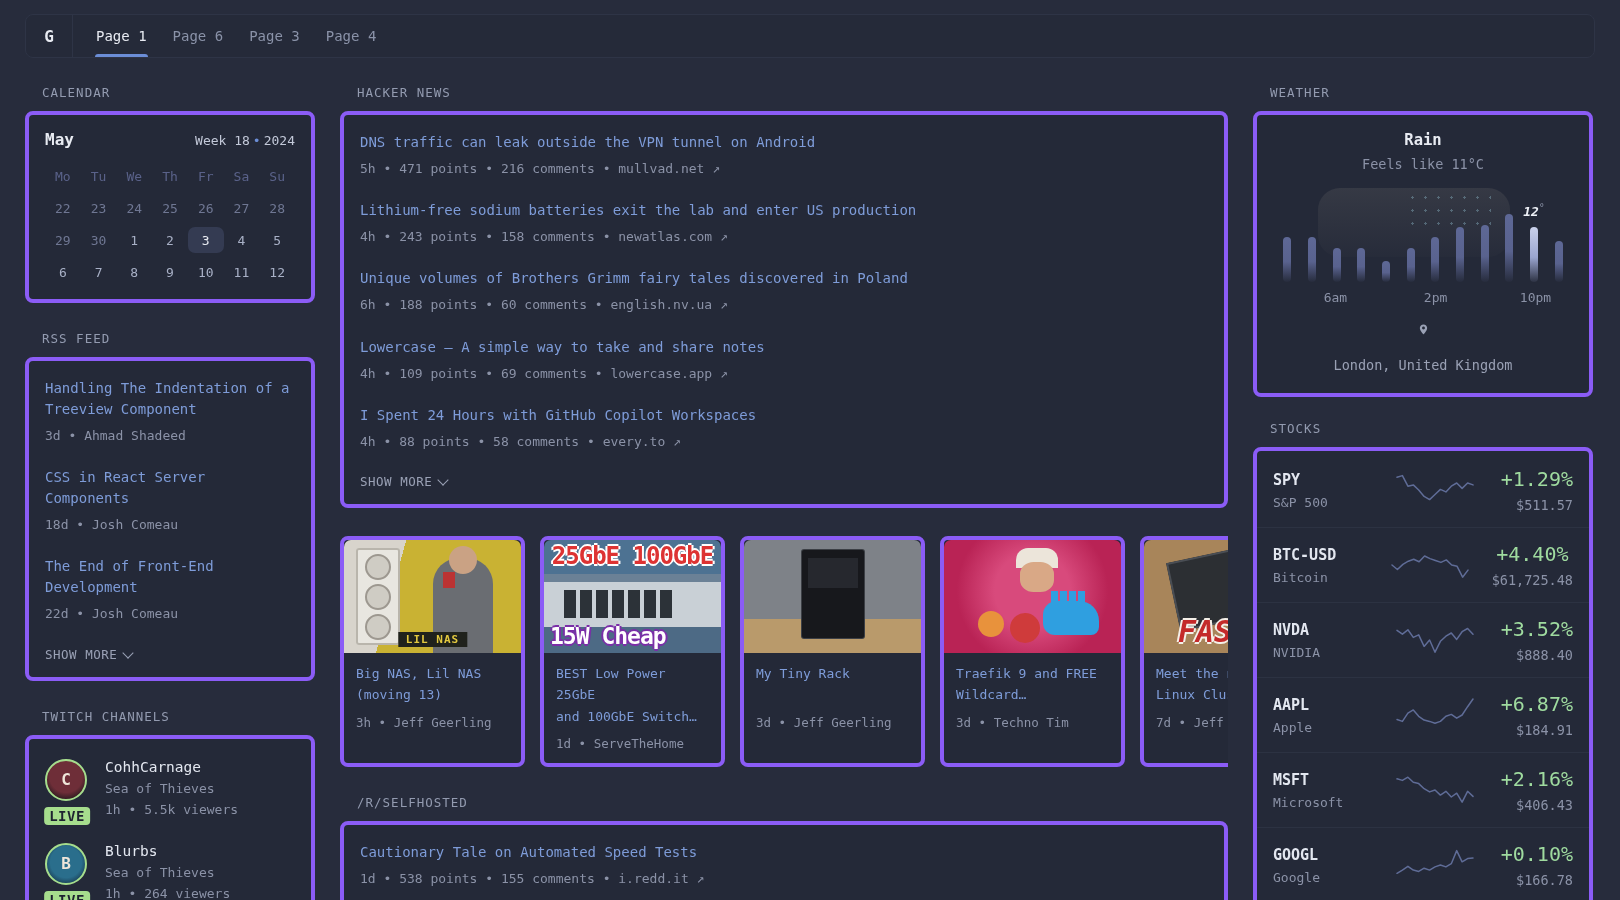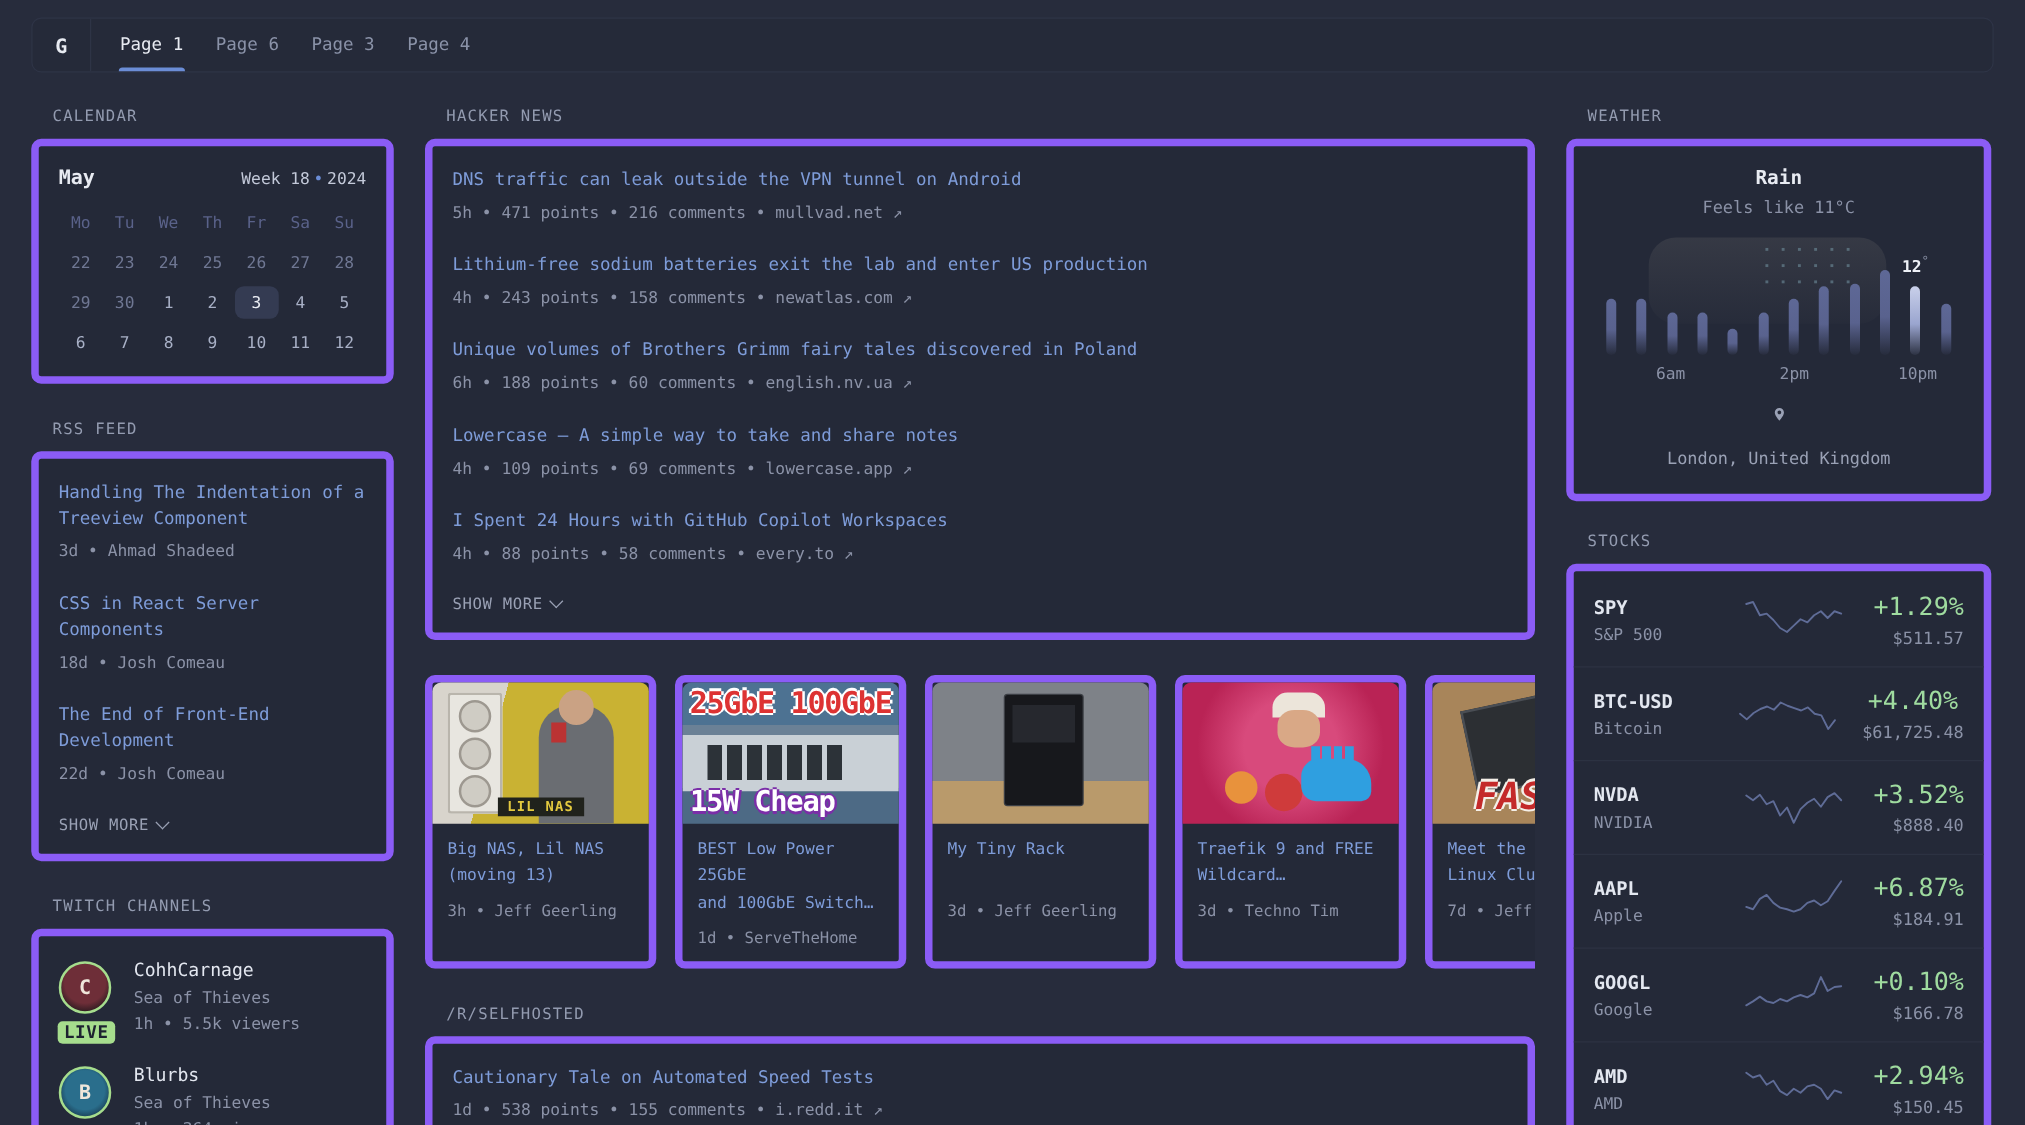--- a/index.html
+++ b/index.html
@@ -5,21 +5,21 @@
   * { margin:0; padding:0; box-sizing:border-box; }
   html,body { width:1620px; height:900px; overflow:hidden; }
   body {
     background:#272c3c;
     font-family:"DejaVu Sans Mono", monospace;
     color:#d5d9e4;
     font-size:14px;
   }
   .card {
     background:#242938;
-    border:6px solid #8b5cf6;
+    border:4px solid #8b5cf6;
     border-radius:8px;
   }
 
   
   .nav {
     margin:14px 25px 0 25px; height:44px;
     display:flex; align-items:stretch;
     background:#252a39; border:1px solid #2e3446; border-radius:8px;
   }
   .nav-logo {
@@ -141,21 +141,21 @@
   .th5 { background:linear-gradient(180deg,#a8855a 0 100%); }
   .th5 .board { position:absolute; left:28px; top:10px; width:120px; height:70px; background:#2c2f33; transform:rotate(-12deg);
     box-shadow:inset 0 0 0 2px #4a4e54; }
   .th5 .fas { position:absolute; left:34px; bottom:4px; color:#c42a2a; font-weight:bold; font-size:30px;
     text-shadow:-2px 0 #f4efe8,2px 0 #f4efe8,0 -2px #f4efe8,0 2px #f4efe8; font-style:italic; }
 
   
   .weather { padding:16px 16px 20px 16px; }
   .w-cond { text-align:center; color:#e8ebf2; font-size:15.5px; font-weight:bold; }
   .w-feels { text-align:center; color:#8b92a7; font-size:13.5px; margin-top:7px; }
-  .w-chart { position:relative; height:88px; margin-top:22px; }
+  .w-chart { position:relative; height:88px; margin-top:22px;font-style:italic; }
   .w-cloud { position:absolute; left:15%; width:64%; top:-6px; height:78%;
     background:linear-gradient(180deg,rgba(210,200,180,0.10),rgba(210,200,180,0.015)); border-radius:22px; }
   .w-rain { position:absolute; left:46%; width:44%; top:4%; height:62%;
     background-image:radial-gradient(rgba(130,170,185,0.45) 1.2px, transparent 1.4px);
     background-size:13px 13px; }
   .w-bars { position:absolute; inset:0; display:flex; align-items:flex-end; justify-content:space-between; padding:0 2px; }
   .wcol { position:relative; width:8.3%; height:100%; display:flex; align-items:flex-end; justify-content:center; }
   .wbar { width:8px; border-radius:4px;
     background:linear-gradient(180deg,#5e6896 0%,#59628e 55%,rgba(89,98,142,0.05) 100%); }
   .wbar.now { background:linear-gradient(180deg,#c9d0ea 0%,#9aa5cf 55%,rgba(154,165,207,0.08) 100%); }
@@ -534,20 +534,33 @@
           </div>
           <div class="s-spark"><svg width="78" height="36" viewBox="0 0 78 36">
                 <polyline points="1.0,22.5 6.4,24.4 11.9,16.1 17.3,12.9 22.7,19.3 28.1,23.1 33.6,24.4 39.0,26.3 44.4,24.4 49.9,19.3 55.3,17.4 60.7,21.2 66.1,18.0 71.6,9.7 77.0,2.0" fill="none" stroke="#5f6c97" stroke-width="1.5" stroke-linejoin="round" stroke-linecap="round"></polyline>
               </svg></div>
           <div class="s-right">
             <div class="s-chg up">+6.87%</div>
             <div class="s-price">$184.91</div>
           </div>
         </div>
 
+        <div class="stock-row">
+          <div class="s-left">
+            <div class="s-sym">MSFT</div>
+            <div class="s-name">Microsoft</div>
+          </div>
+          <div class="s-spark"><svg width="78" height="36" viewBox="0 0 78 36">
+                <polyline points="1.0,6.8 6.4,8.4 11.9,5.2 17.3,10.3 22.7,11.6 28.1,16.7 33.6,19.9 39.0,18.0 44.4,23.1 49.9,19.3 55.3,25.0 60.7,21.2 66.1,30.2 71.6,19.3 77.0,24.4" fill="none" stroke="#5f6c97" stroke-width="1.5" stroke-linejoin="round" stroke-linecap="round"></polyline>
+              </svg></div>
+          <div class="s-right">
+            <div class="s-chg up">+2.16%</div>
+            <div class="s-price">$406.43</div>
+          </div>
+        </div>
 
         <div class="stock-row">
           <div class="s-left">
             <div class="s-sym">GOOGL</div>
             <div class="s-name">Google</div>
           </div>
           <div class="s-spark"><svg width="78" height="36" viewBox="0 0 78 36">
                 <polyline points="1.0,26.3 6.4,23.1 11.9,19.3 17.3,23.1 22.7,24.4 28.1,21.2 33.6,23.1 39.0,19.9 44.4,18.0 49.9,19.9 55.3,16.7 60.7,3.6 66.1,14.8 71.6,11.6 77.0,11.0" fill="none" stroke="#5f6c97" stroke-width="1.5" stroke-linejoin="round" stroke-linecap="round"></polyline>
               </svg></div>
           <div class="s-right">

